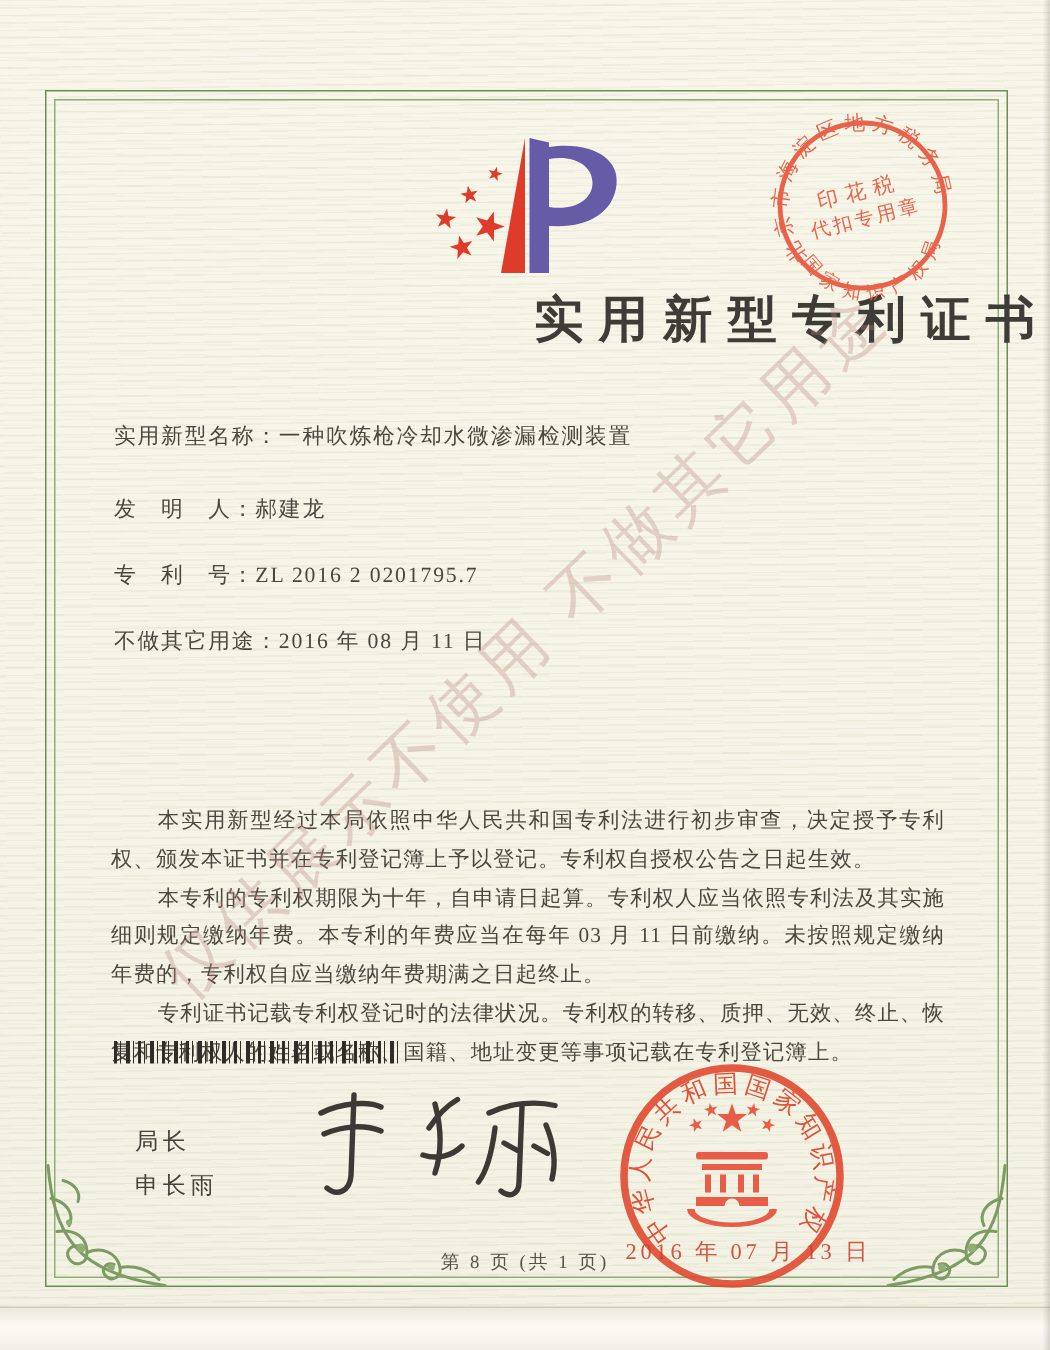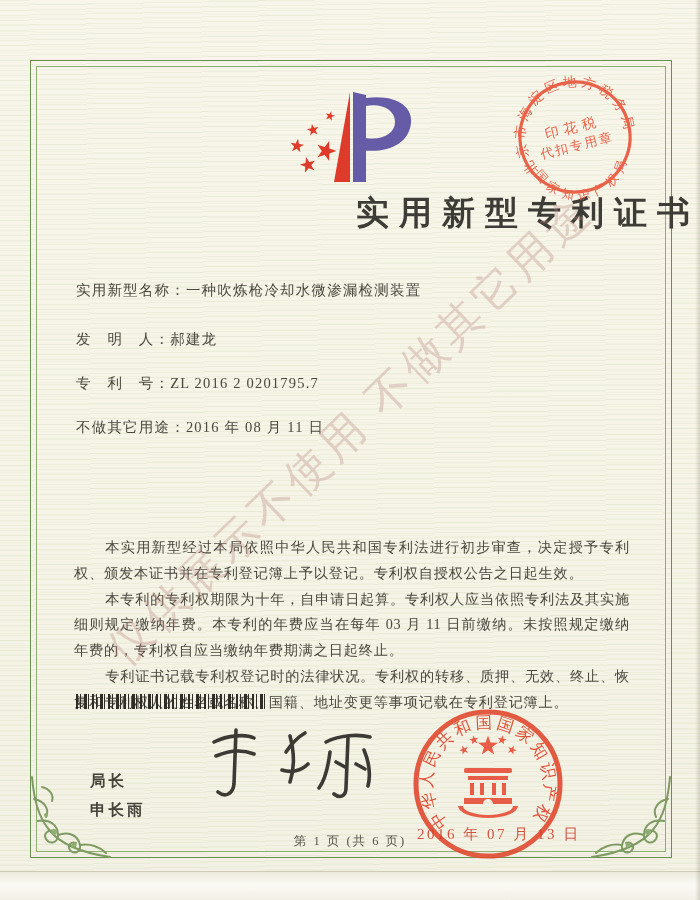--- a/index.html
+++ b/index.html
@@ -31,22 +31,22 @@
     letter-spacing:1.2px;color:#4a473f;white-space:nowrap;}
   .paragraphs{position:absolute;left:74px;right:70px;top:535px;}
   .paragraphs p{margin:0;font-size:14.2px;line-height:25.8px;letter-spacing:0.8px;
     color:#4a473f;text-align:justify;text-indent:2.2em;}
   .barcode{position:absolute;left:76px;top:694px;width:192px;height:15px;
     background:repeating-linear-gradient(90deg,
       #2f2d28 0 2px, rgba(0,0,0,0) 2px 4px,
       #2f2d28 4px 5px, rgba(0,0,0,0) 5px 8px,
       #2f2d28 8px 11px, rgba(0,0,0,0) 11px 12.5px,
       #2f2d28 12.5px 13.5px, rgba(0,0,0,0) 13.5px 16px);}
-  .sig-block{position:absolute;left:90px;top:766px;font-family:"Liberation Sans",sans-serif;
-    font-size:15.5px;font-weight:700;color:#45423a;letter-spacing:3px;line-height:29px;}
+  .sig-block{position:absolute;left:90px;top:747px;font-family:"Liberation Sans",sans-serif;
+    font-size:15.5px;font-weight:400;color:#45423a;letter-spacing:3px;line-height:29px;}
   .signature-svg{position:absolute;left:198px;top:726px;width:188px;height:84px;}
   .seal{position:absolute;left:406px;top:702px;width:164px;height:164px;}
   .seal-date{position:absolute;left:417px;top:825px;font-size:15px;letter-spacing:2.5px;
     color:rgba(205,62,42,0.88);white-space:nowrap;}
   .stamp{position:absolute;left:512px;top:74px;width:126px;height:126px;
     transform:rotate(-14deg);opacity:0.92;}
   .watermark{position:absolute;left:-30px;top:150px;width:760px;height:560px;
     display:flex;align-items:center;justify-content:center;
     transform:rotate(-44deg);pointer-events:none;
     font-size:44px;letter-spacing:5px;white-space:nowrap;
@@ -197,17 +197,17 @@
     </text>
     <text font-size="12.5" letter-spacing="5" fill="#e8573d" font-family="Liberation Serif, serif">
       <textPath href="#stampBottomArc" startOffset="14">国家知识产权局</textPath>
     </text>
     <text x="63" y="58" text-anchor="middle" font-size="14" letter-spacing="5" fill="#e8573d" font-family="Liberation Serif, serif">印花税</text>
     <text x="63" y="76" text-anchor="middle" font-size="13" letter-spacing="2" fill="#e8573d" font-family="Liberation Serif, serif">代扣专用章</text>
   </svg>
 
   <div class="watermark">仅供展示不使用 不做其它用途</div>
 
-  <div class="footer">第 1 页 (共 6 页)</div>
+  <div class="footer">第 8 页 (共 1 页)</div>
 
   <div class="page-bottom-edge"></div>
   <div class="page-right-edge"></div>
 </div>
 
 </body></html>

